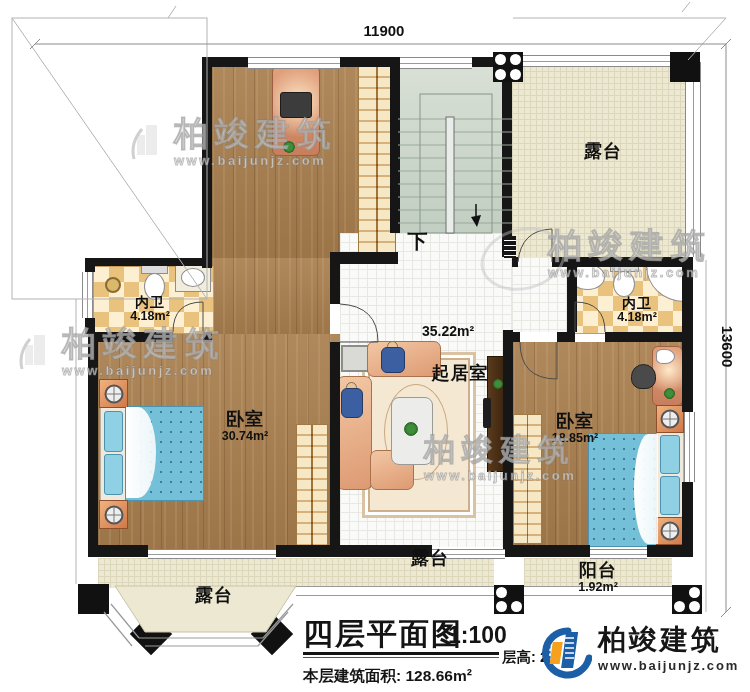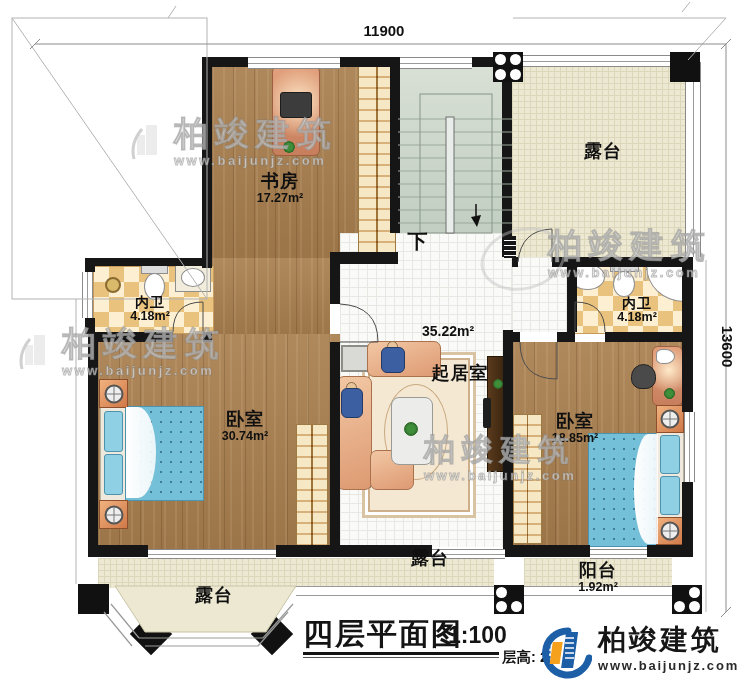--- a/index.html
+++ b/index.html
@@ -293,24 +293,20 @@
       <path d="M605,332 Q605,302 575,302 L575,332"></path>
       <path d="M520,342 Q520,379 557,379 L557,342"></path>
       <path d="M518,262 Q521,230 552,229 L552,262"></path>
       <path d="M340,304 Q378,306 378,342 L340,342"></path>
     </g>
   </svg>
 
   <div class="dim" style="left:352px;top:22px;width:64px;">11900</div>
   <div class="dim" style="left:700px;top:338px;width:54px;transform:rotate(90deg);">13600</div>
 
-  <div class="rlabel" style="left:230px;top:172px;width:100px;">
-    <span class="rname">书房</span>
-    <span class="rarea">17.27m²</span>
-  </div>
   <div class="rlabel" style="left:115px;top:295px;width:70px;">
     <span class="rname" style="font-size:14px;">内卫</span>
     <span class="rarea">4.18m²</span>
   </div>
   <div class="rlabel" style="left:602px;top:296px;width:70px;">
     <span class="rname" style="font-size:14px;">内卫</span>
     <span class="rarea">4.18m²</span>
   </div>
   <div class="rlabel" style="left:195px;top:410px;width:100px;">
     <span class="rname">卧室</span>
@@ -372,20 +368,24 @@
   </div>
   <div class="wm" style="left:424px;top:434px;">
     <div><span class="t1" style="font-size:31px;">柏竣建筑</span>
          <div class="t2">www.baijunjz.com</div></div>
   </div>
 
   <div class="tb-title" style="left:303px;top:614px;">四层平面图</div>
   <div class="tb-scale" style="left:448px;top:622px;">1:100</div>
   <div class="tb-rule" style="left:303px;top:652px;width:196px;"></div>
   <div class="tb-rule2" style="left:303px;top:657px;width:196px;"></div>
+  <div class="tb-area" style="left:303px;top:666px;">
+    <span>本层建筑面积:</span>
+    <span>128.66m²</span>
+  </div>
   <div class="tb-h" style="left:502px;top:648px;">
     <span>层高:</span>
     <span>2</span>
   </div>
   <div class="logo" style="left:540px;top:626px;">
     <svg width="52" height="54" viewBox="0 0 52 54">
       <path d="M28 5 A22 22 0 1 0 49 32" fill="none" stroke="#1d5fa7" stroke-width="7" stroke-linecap="round"></path>
       <g transform="skewX(-8)">
         <rect x="27" y="6" width="12" height="36" fill="#1d5fa7"></rect>
         <rect x="15" y="16" width="10" height="22" fill="#f5a11d"></rect>

